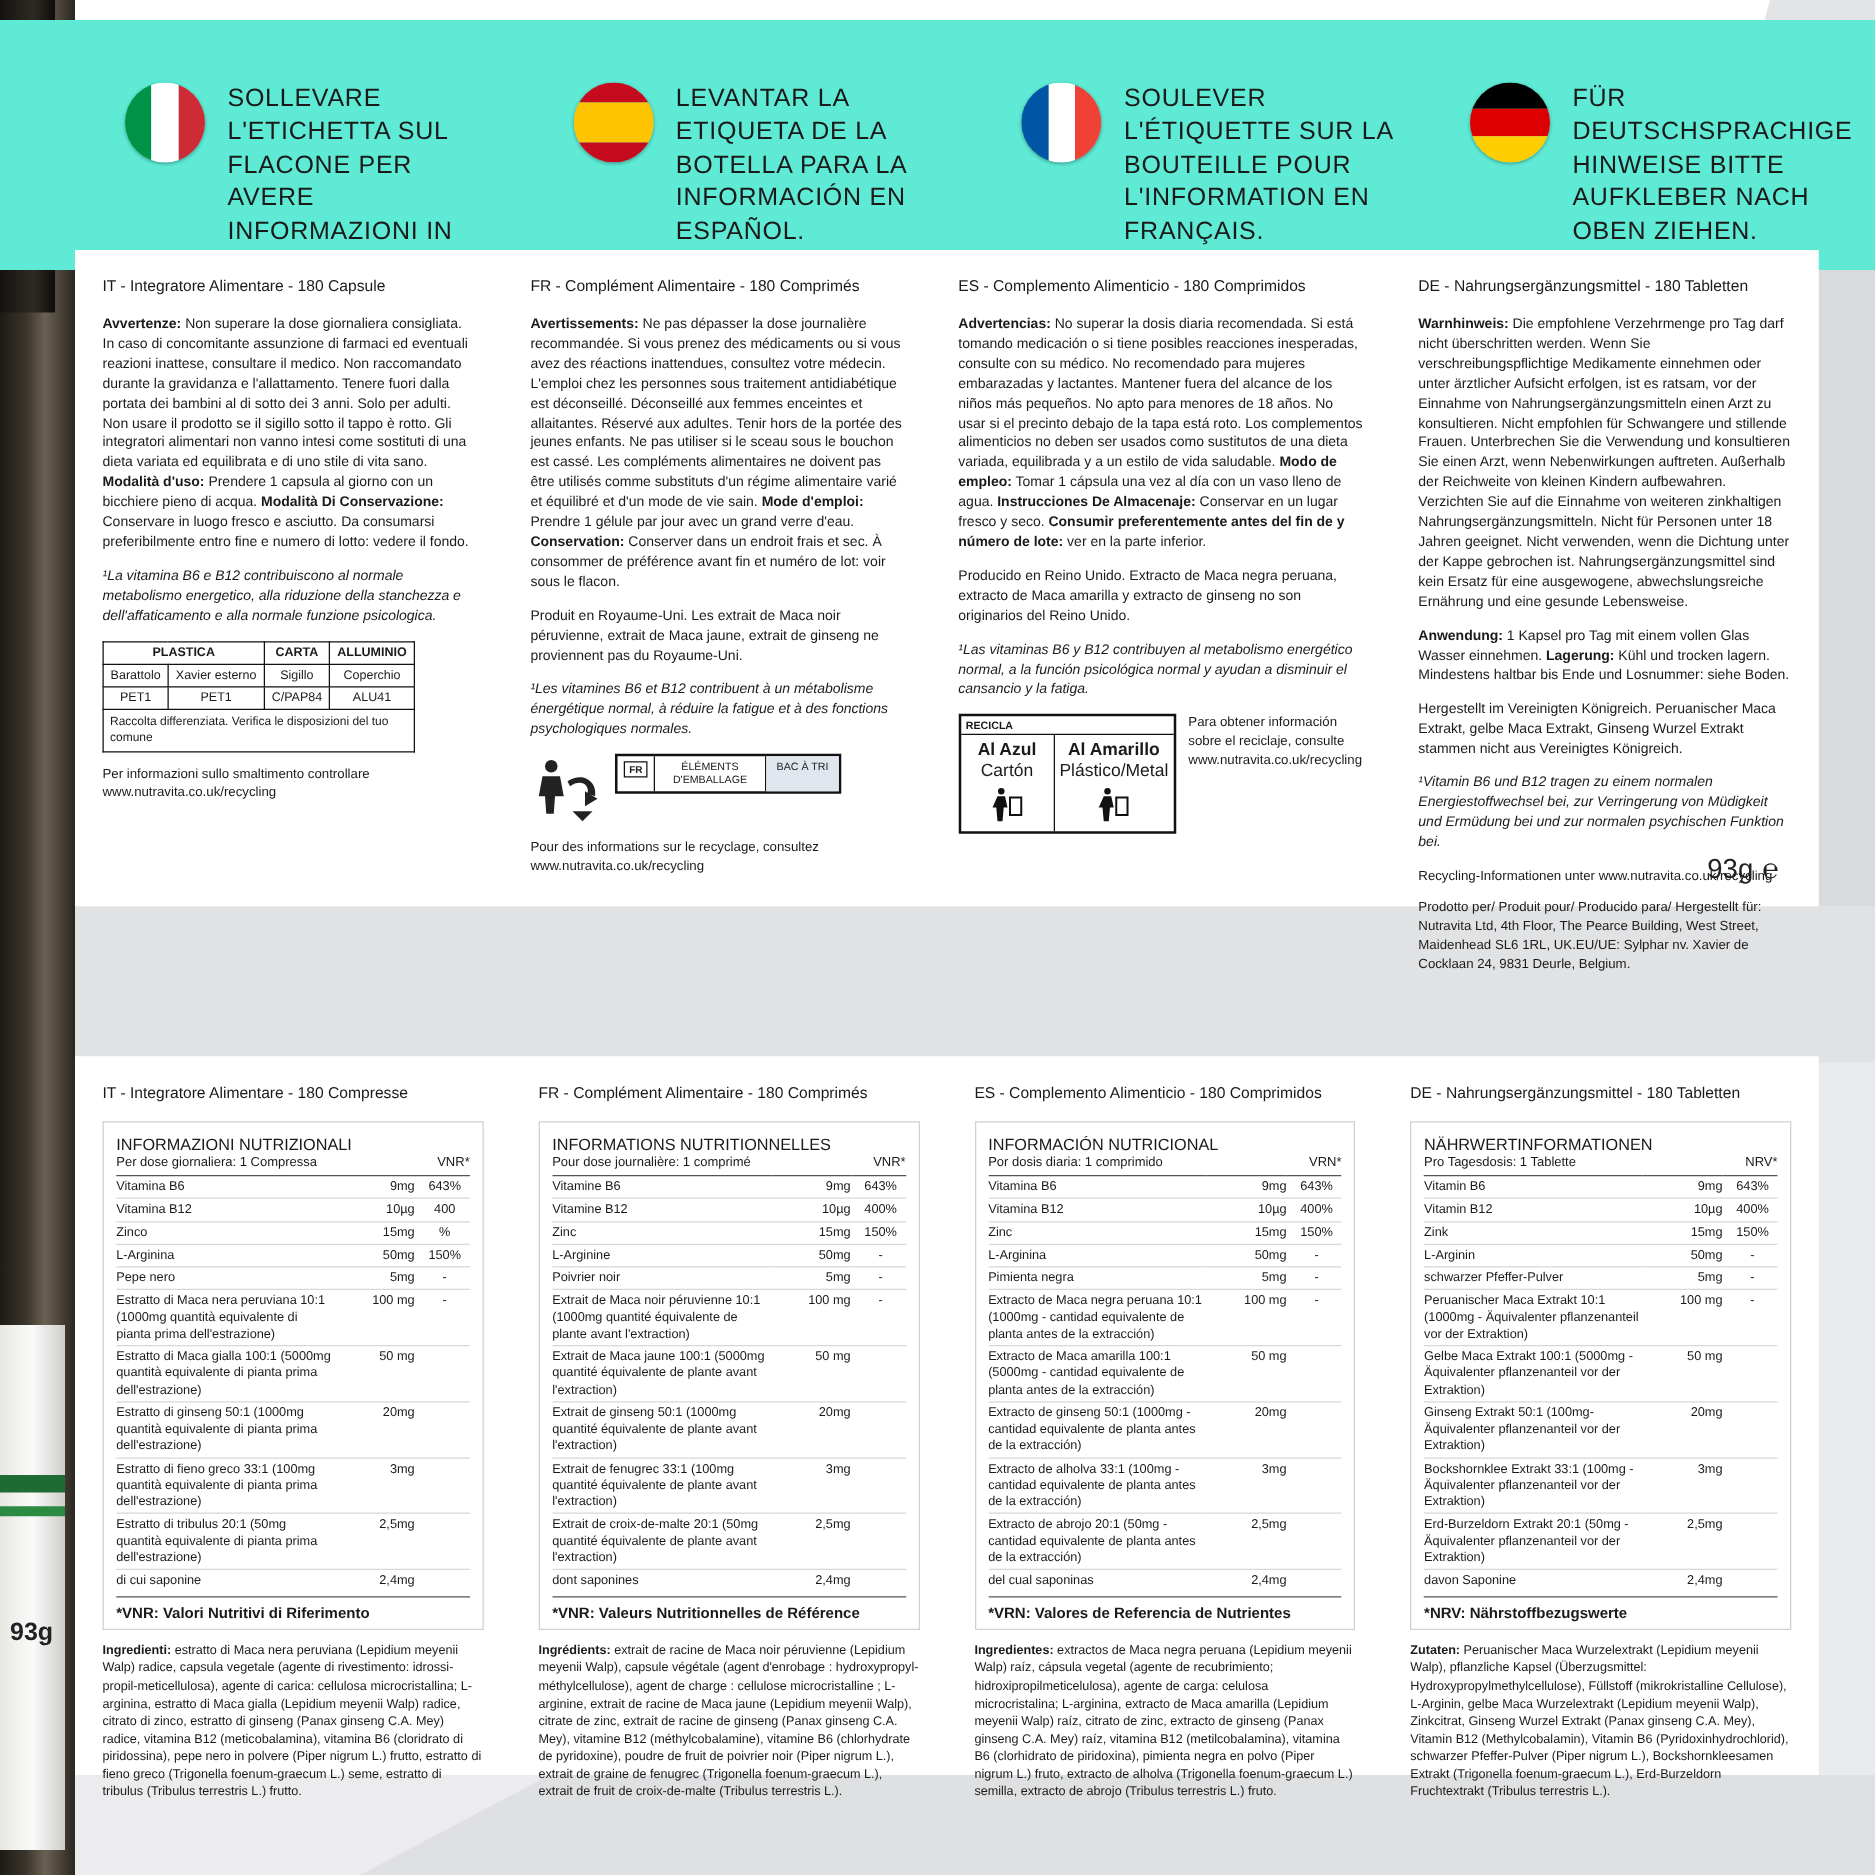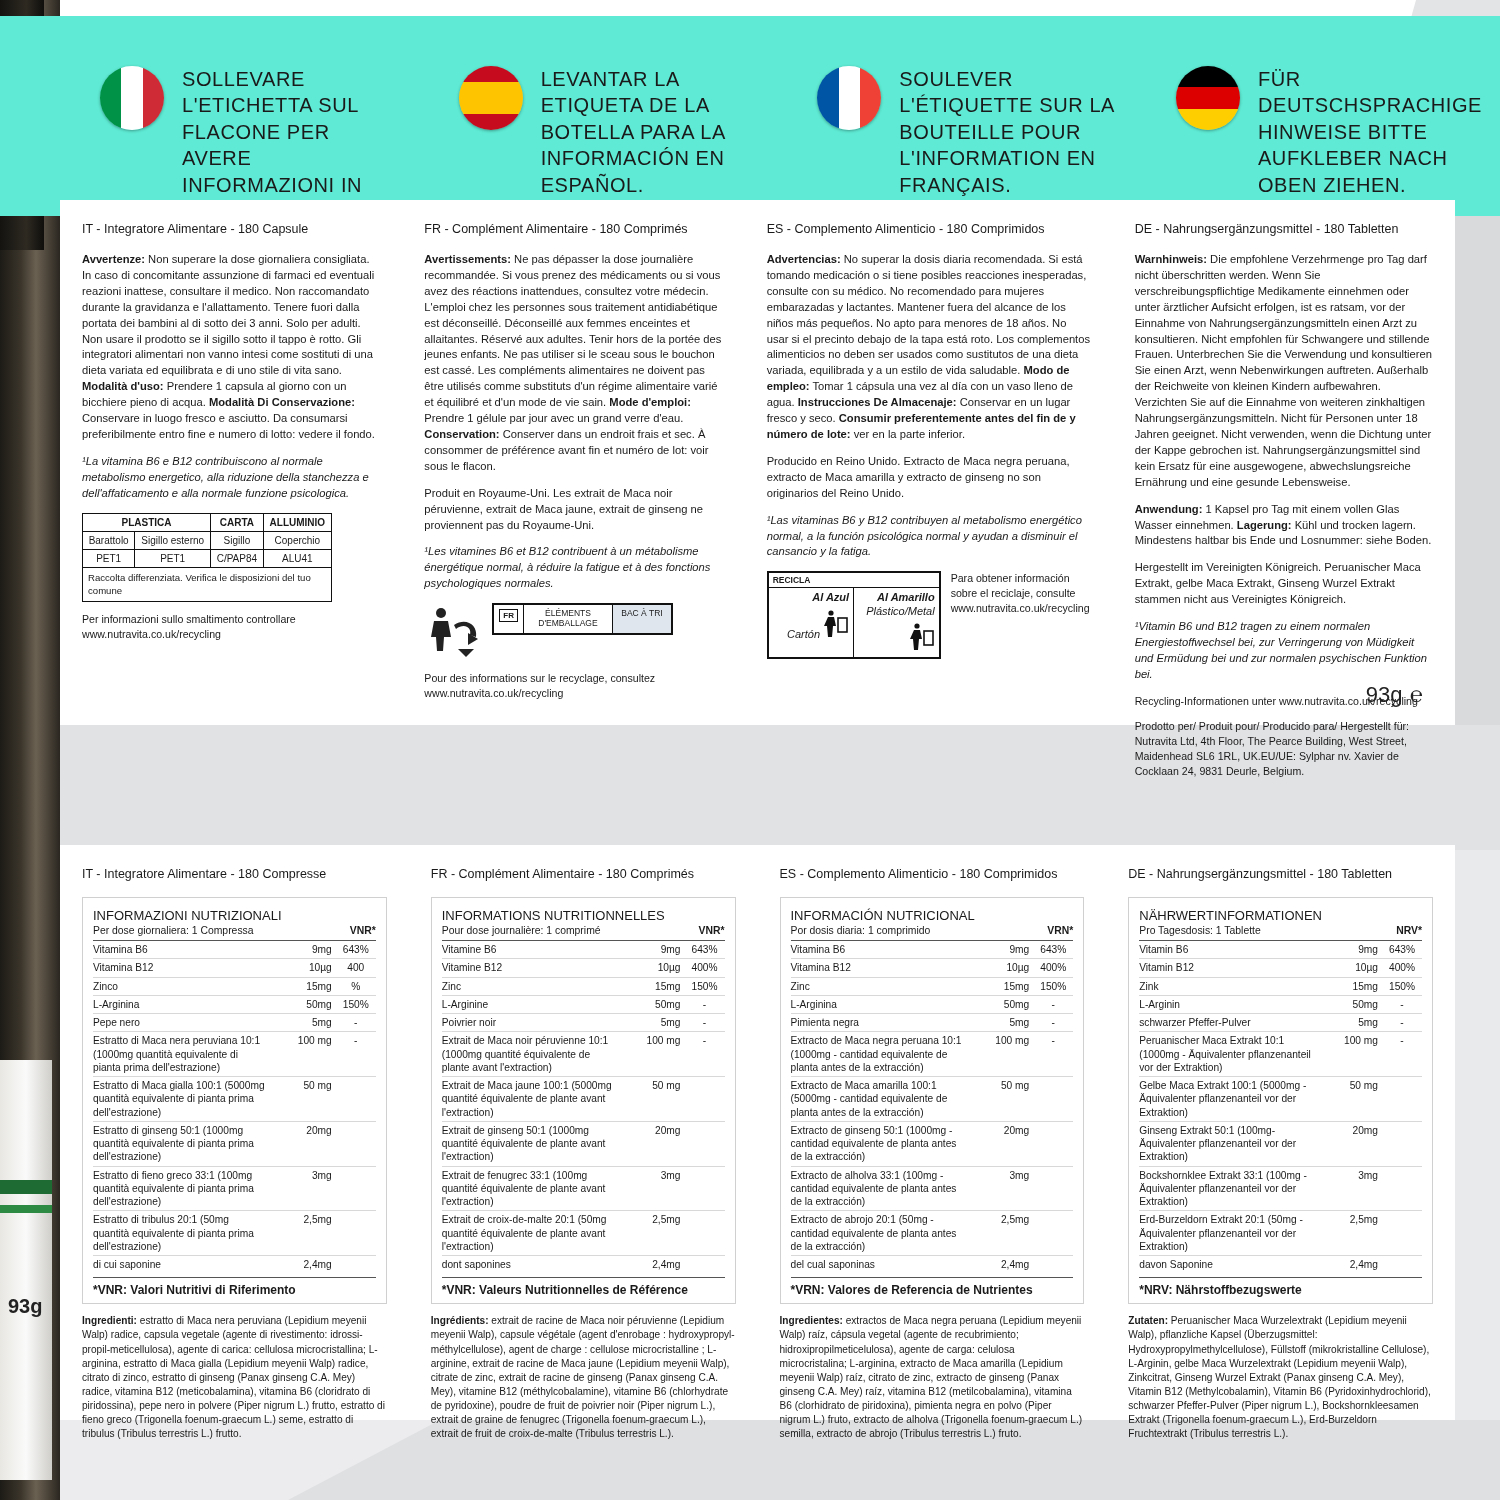--- a/index.html
+++ b/index.html
@@ -82,34 +82,34 @@
 
   
   .rec-row{display:flex;align-items:flex-start;gap:10px;margin-top:10px;}
   .triman{width:58px;height:54px;}
   .rec-box{border:2px solid #111;display:flex;font-size:8.5px;}
   .rec-box .cell{padding:4px 5px;border-right:1.5px solid #111;text-align:center;line-height:1.15;}
   .rec-box .cell:last-child{border-right:none;}
   .es-rec{border:2px solid #111;width:170px;}
   .es-rec .hdr{font-size:8.5px;font-weight:700;padding:2px 4px;border-bottom:1.5px solid #111;}
   .es-rec .split{display:flex;}
-  .es-rec .half{flex:1;padding:3px 4px;font-size:11px;line-height:1.2;text-align:right;font-style:italic;}
+  .es-rec .half{flex:1;padding:3px 4px;font-size:14px;line-height:1.2;text-align:center;}
   .es-rec .half:first-child{border-right:1.5px solid #111;}
   .binfig{width:26px;height:30px;margin:3px auto 0;}
 
   .weight{
     position:absolute;right:32px;bottom:16px;font-size:26px;font-weight:700;color:#222;
   }
   .weight span{font-weight:400;font-size:22px;}
 
   
   .nut-box{border:1px solid #d0d0d0;padding:10px 10px 6px 10px;box-sizing:border-box;}
   .nut-title{font-size:13px;margin:0 0 2px 0;}
   .nut-sub{font-size:10.4px;margin:0 0 4px 0;display:flex;justify-content:space-between;}
-  .nut-sub .vnr{font-weight:700;}
+  .nut-sub .vnr{font-weight:400;}
   .nut-table{width:100%;border-collapse:collapse;font-size:10.2px;}
   .nut-table tr{border-top:1px solid #d8d8d8;}
   .nut-table tr:first-child{border-top:1.4px solid #555;}
   .nut-table td{padding:2px 0;vertical-align:top;line-height:1.3;}
   .nut-table td.amt{text-align:right;white-space:nowrap;width:58px;padding-left:6px;}
   .nut-table td.pct{text-align:center;white-space:nowrap;width:40px;padding-left:4px;}
   .nut-foot{border-top:1.4px solid #555;margin-top:4px;padding-top:5px;font-size:12px;font-weight:700;}
   .ingr{font-size:10.1px;line-height:1.4;margin-top:10px;}
   .ingr b{font-weight:700;}
   .weight-bottom{position:absolute;left:8px;top:1295px;font-size:20px;font-weight:700;color:#222;}
@@ -183,21 +183,21 @@
 
       <table class="rec-table">
         <tbody>
             <tr>
           <th colspan="2">PLASTICA</th>
           <th>CARTA</th>
           <th>ALLUMINIO</th>
         </tr>
         <tr>
           <td>Barattolo</td>
-          <td>Sigillo esterno</td>
+          <td>Xavier esterno</td>
           <td>Sigillo</td>
           <td>Coperchio</td>
         </tr>
         <tr>
           <td>PET1</td>
           <td>PET1</td>
           <td>C/PAP84</td>
           <td>ALU41</td>
         </tr>
       </tbody>

